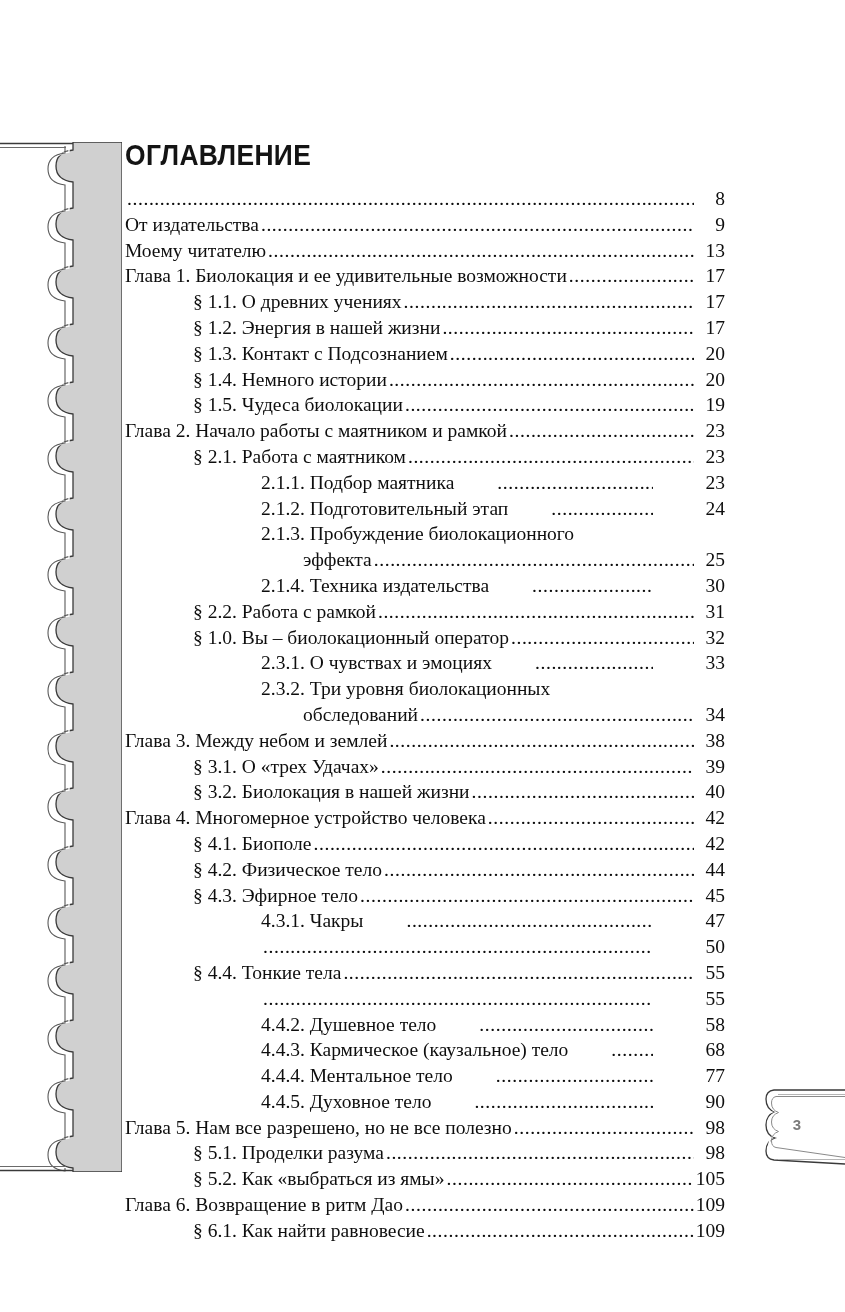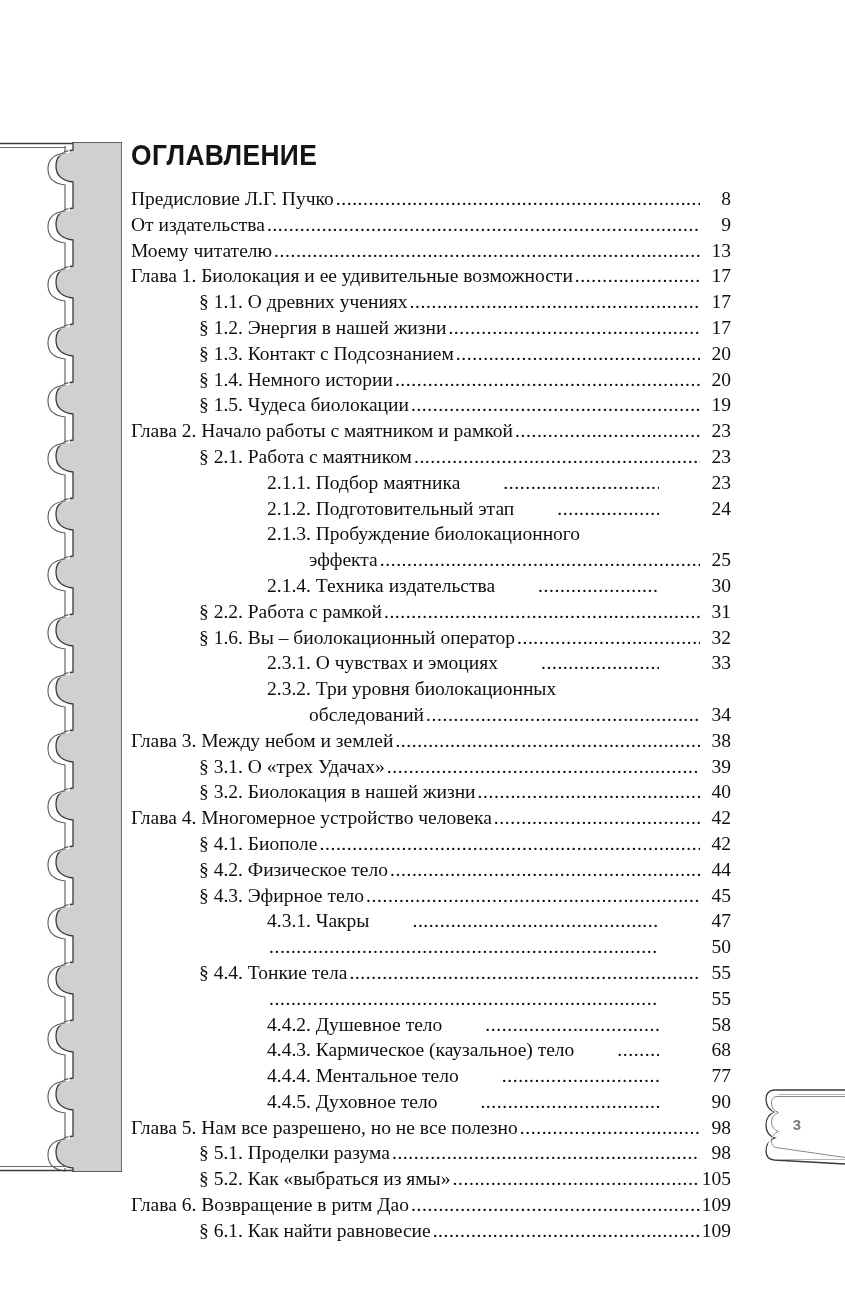--- a/index.html
+++ b/index.html
@@ -46,21 +46,21 @@
     font-family: "Liberation Sans", "DejaVu Sans", sans-serif;
     font-weight: bold;
     font-size: 15px;
     color: #7b7b7b;
     letter-spacing: 0px;
   }
 
   
   .content {
     position: absolute;
-    left: 131px;
+    left: 125px;
     top: 138px;
     width: 600px;
   }
 
   .toc-title {
     font-family: "Liberation Sans", "DejaVu Sans", sans-serif;
     font-weight: bold;
     font-size: 30px;
     line-height: 34px;
     letter-spacing: 0.4px;
@@ -217,21 +217,20 @@
       <line x1="26" y1="73.5" x2="93" y2="73.5" stroke="#b5b5b5" stroke-width="1"></line>
     </svg>
     <div class="page-plate-num">3</div>
   </div>
 
   <div class="content">
     <h1 class="toc-title">ОГЛАВЛЕНИЕ</h1>
 
     <ul class="toc-list" id="toc-list">
         <li class="toc-row lvl-front">
-          <span class="label">Предисловие Л.Г. Пучко</span>
           <span class="leader">................................................................................................................................................................................................................................................................................................................................................................................................................</span>
           <span class="pagenum">8</span>
         </li>
         <li class="toc-row lvl-front">
           <span class="label">От издательства</span>
           <span class="leader">................................................................................................................................................................................................................................................................................................................................................................................................................</span>
           <span class="pagenum">9</span>
         </li>
         <li class="toc-row lvl-front">
           <span class="label">Моему читателю</span>
@@ -302,21 +301,21 @@
           <span class="label">2.1.4. Техника издательства</span>
           <span class="leader">................................................................................................................................................................................................................................................................................................................................................................................................................</span>
           <span class="pagenum">30</span>
         </li>
         <li class="toc-row lvl-section">
           <span class="label">§ 2.2. Работа с рамкой</span>
           <span class="leader">................................................................................................................................................................................................................................................................................................................................................................................................................</span>
           <span class="pagenum">31</span>
         </li>
         <li class="toc-row lvl-section">
-          <span class="label">§ 1.6. Вы – биолокационный оператор</span>
+          <span class="label">§ 1.0. Вы – биолокационный оператор</span>
           <span class="leader">................................................................................................................................................................................................................................................................................................................................................................................................................</span>
           <span class="pagenum">32</span>
         </li>
         <li class="toc-row lvl-sub">
           <span class="label">2.3.1. О чувствах и эмоциях</span>
           <span class="leader">................................................................................................................................................................................................................................................................................................................................................................................................................</span>
           <span class="pagenum">33</span>
         </li>
         <li class="toc-row lvl-sub no-leader">
           <span class="label">2.3.2. Три уровня  биолокационных</span>

